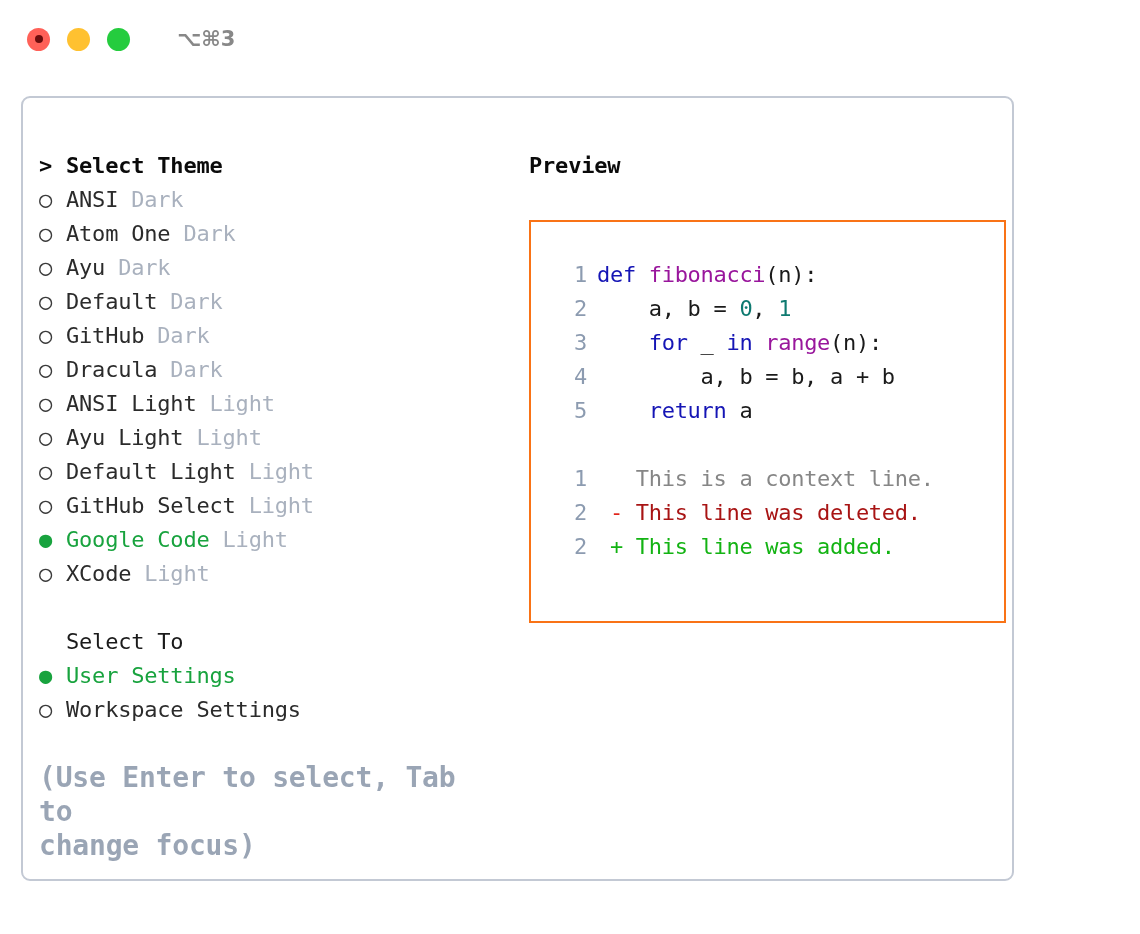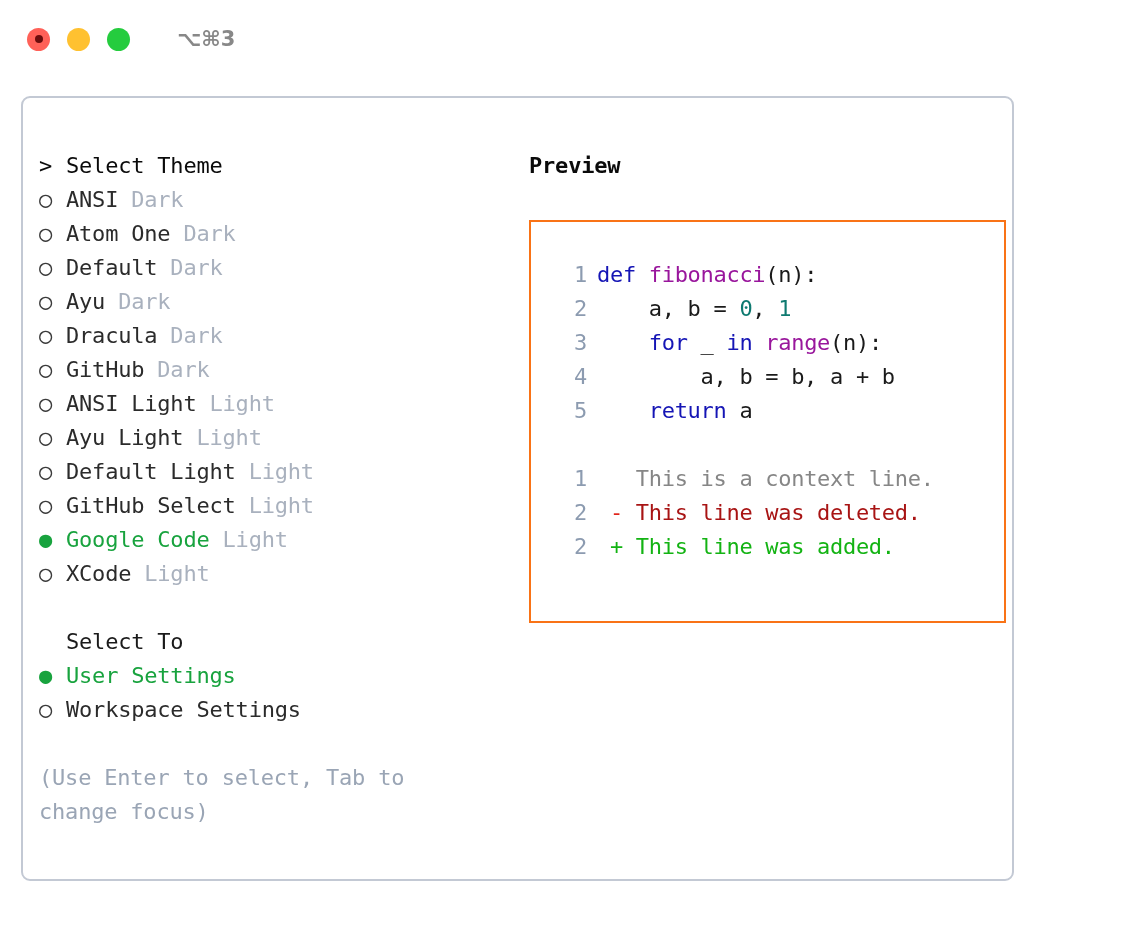--- a/index.html
+++ b/index.html
@@ -89,21 +89,21 @@
   }
   .right-col {
     position: absolute;
     left: 506px;
     top: 51px;
     width: 500px;
   }
 
   .heading {
     font-size: 22px;
-    font-weight: 400;
+    font-weight: 700;
     color: #0a0a0a;
     line-height: 34px;
     white-space: pre;
     letter-spacing: -0.2px;
   }
   .heading .caret { display: inline-block; width: 27px; }
 
   .opt-list { margin: 0; padding: 0; }
   .opt {
     font-size: 22px;
@@ -128,26 +128,27 @@
     line-height: 34px;
     color: #1a1a1a;
     white-space: pre;
     letter-spacing: -0.2px;
   }
   .section-header .pad { display: inline-block; width: 27px; }
 
   .spacer-line { height: 34px; }
 
   .hint {
-    font-size: 22px;
+    font-size: 28px;
     line-height: 34px;
     color: #9aa5b5;
     letter-spacing: -0.2px;
     width: 420px;
     white-space: pre-wrap;
+    font-weight: bold;
   }
 
   
   .preview-title {
     font-size: 22px;
     font-weight: 700;
     color: #0a0a0a;
     line-height: 34px;
     letter-spacing: -0.2px;
   }
@@ -202,24 +203,24 @@
 
   <div class="panel">
 
     <div class="left-col">
 
       <div class="heading"><span class="caret">&gt;</span><span>Select Theme</span></div>
 
       <div class="opt-list" id="theme-list">
           <div class="opt"><span class="marker">○</span><span class="label">ANSI</span><span class="suffix"> Dark</span></div>
           <div class="opt"><span class="marker">○</span><span class="label">Atom One</span><span class="suffix"> Dark</span></div>
+          <div class="opt"><span class="marker">○</span><span class="label">Ayu</span><span class="suffix"> Dark</span></div>
           <div class="opt"><span class="marker">○</span><span class="label">Default</span><span class="suffix"> Dark</span></div>
-          <div class="opt"><span class="marker">○</span><span class="label">Ayu</span><span class="suffix"> Dark</span></div>
+          <div class="opt"><span class="marker">○</span><span class="label">GitHub</span><span class="suffix"> Dark</span></div>
           <div class="opt"><span class="marker">○</span><span class="label">Dracula</span><span class="suffix"> Dark</span></div>
-          <div class="opt"><span class="marker">○</span><span class="label">GitHub</span><span class="suffix"> Dark</span></div>
           <div class="opt"><span class="marker">○</span><span class="label">ANSI Light</span><span class="suffix"> Light</span></div>
           <div class="opt"><span class="marker">○</span><span class="label">Ayu Light</span><span class="suffix"> Light</span></div>
           <div class="opt"><span class="marker">○</span><span class="label">Default Light</span><span class="suffix"> Light</span></div>
           <div class="opt"><span class="marker">○</span><span class="label">GitHub Select</span><span class="suffix"> Light</span></div>
           <div class="opt selected"><span class="marker">●</span><span class="label">Google Code</span><span class="suffix"> Light</span></div>
           <div class="opt"><span class="marker">○</span><span class="label">XCode</span><span class="suffix"> Light</span></div>
         </div>
 
       <div class="spacer-line"></div>
 

